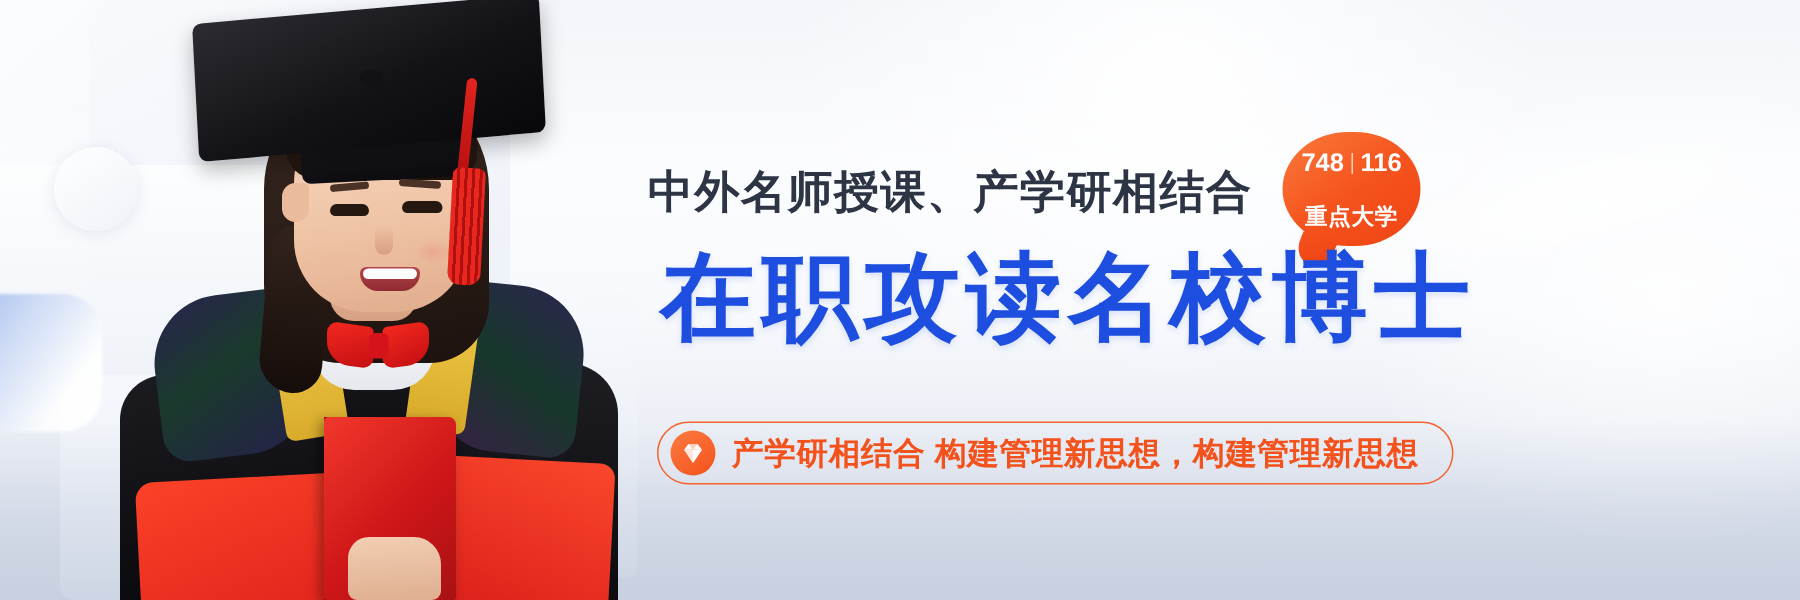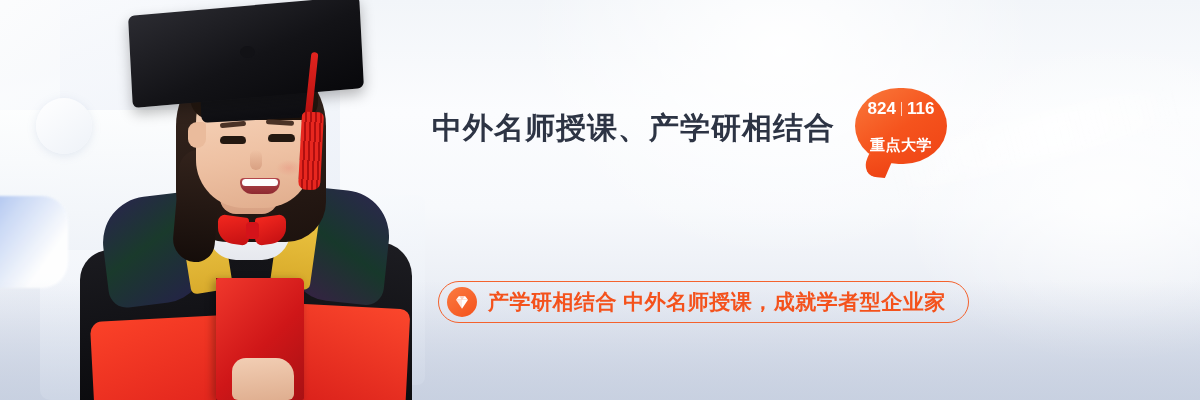--- a/index.html
+++ b/index.html
@@ -380,35 +380,36 @@
     <div class="hand"></div>
   </div>
 
   <div class="content">
 
     <div class="tagline-row">
       <div class="tagline">中外名师授课、产学研相结合</div>
 
       <div class="badge">
         <div class="badge-top">
-          <span>824</span>
+          <span>748</span>
           <span class="badge-div"></span>
           <span>116</span>
         </div>
         <div class="badge-bottom">重点大学</div>
       </div>
     </div>
 
+    <div class="headline">在职攻读名校博士</div>
 
     <div class="pill">
       <span class="gem">
         <svg width="18" height="18" viewBox="0 0 24 24" aria-hidden="true">
           <polygon points="4,9 20,9 12,21" fill="#ffffff"></polygon>
           <polygon points="4,9 8,4 16,4 20,9" fill="#ffffff"></polygon>
           <polygon points="8,4 12,9 16,4" fill="#f4521c" opacity=".28"></polygon>
           <polygon points="4,9 12,9 12,21" fill="#f4521c" opacity=".14"></polygon>
         </svg>
       </span>
-      <span class="pill-text">产学研相结合 中外名师授课，成就学者型企业家</span>
+      <span class="pill-text">产学研相结合 构建管理新思想，构建管理新思想</span>
     </div>
 
   </div>
 </div>
 
 </body></html>

